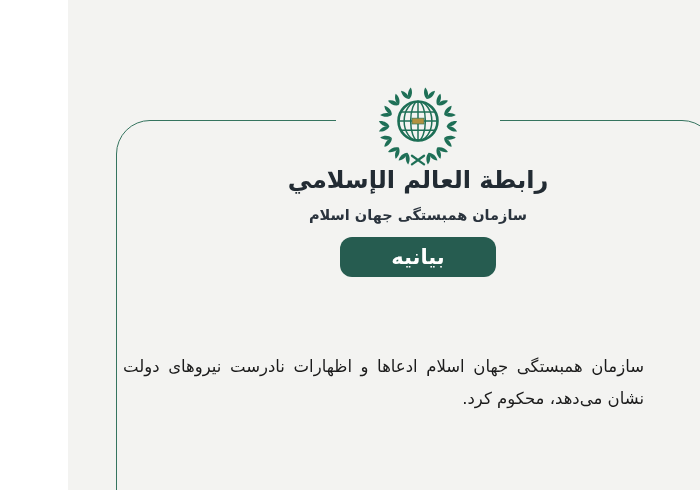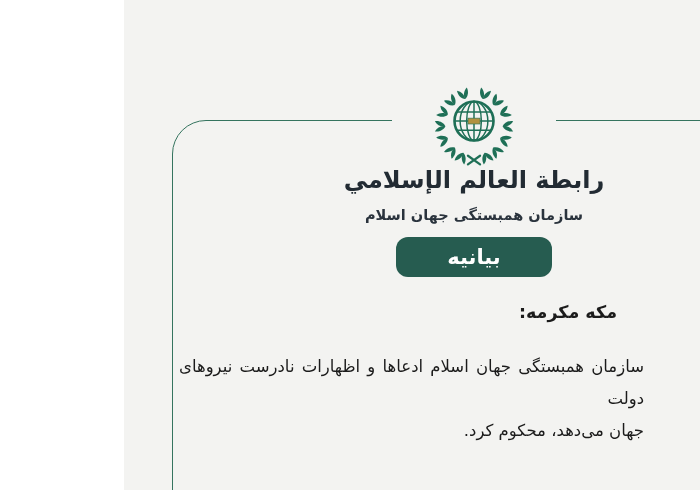--- a/index.html
+++ b/index.html
@@ -8,21 +8,21 @@
     --card_border:#35745f;
     --wreath_green:#1e6f56;
     --banner_bg:#265c50;
     --banner_text:#ffffff;
     --gold:#b29140;
     --heading_text:#222b33;
     --body_text:#1b1b1b;
   }
   .stage{
     position:relative;
-    width:576px;height:490px;
+    width:632px;height:490px;
     background:var(--page_bg);
     overflow:hidden;
     font-family:"DejaVu Sans", sans-serif;
     direction:rtl;
   }
   .card{
     position:absolute;
     left:48px;top:120px;
     width:600px;height:410px;
     border:1.5px solid var(--card_border);
@@ -135,20 +135,19 @@
       <rect class="gold-band" x="53" y="40.6" width="14" height="6.8"></rect>
     </svg>
   </div>
 
   <div class="arabic-title">رابطة العالم الإسلامي</div>
 
   <div class="persian-subtitle">سازمان همبستگی جهان اسلام</div>
 
   <div class="banner">بیانیه</div>
 
-  <div class="dateline">مکه مکرمه:</div>
 
   <div class="body-text">
       <div class="body-line">سازمان همبستگی جهان اسلام ادعاها و اظهارات نادرست نیروهای دولت</div>
-      <div class="body-line">جهان می‌دهد، محکوم کرد.</div>
+      <div class="body-line">نشان می‌دهد، محکوم کرد.</div>
     </div>
 
 </div>
 
 </body></html>

